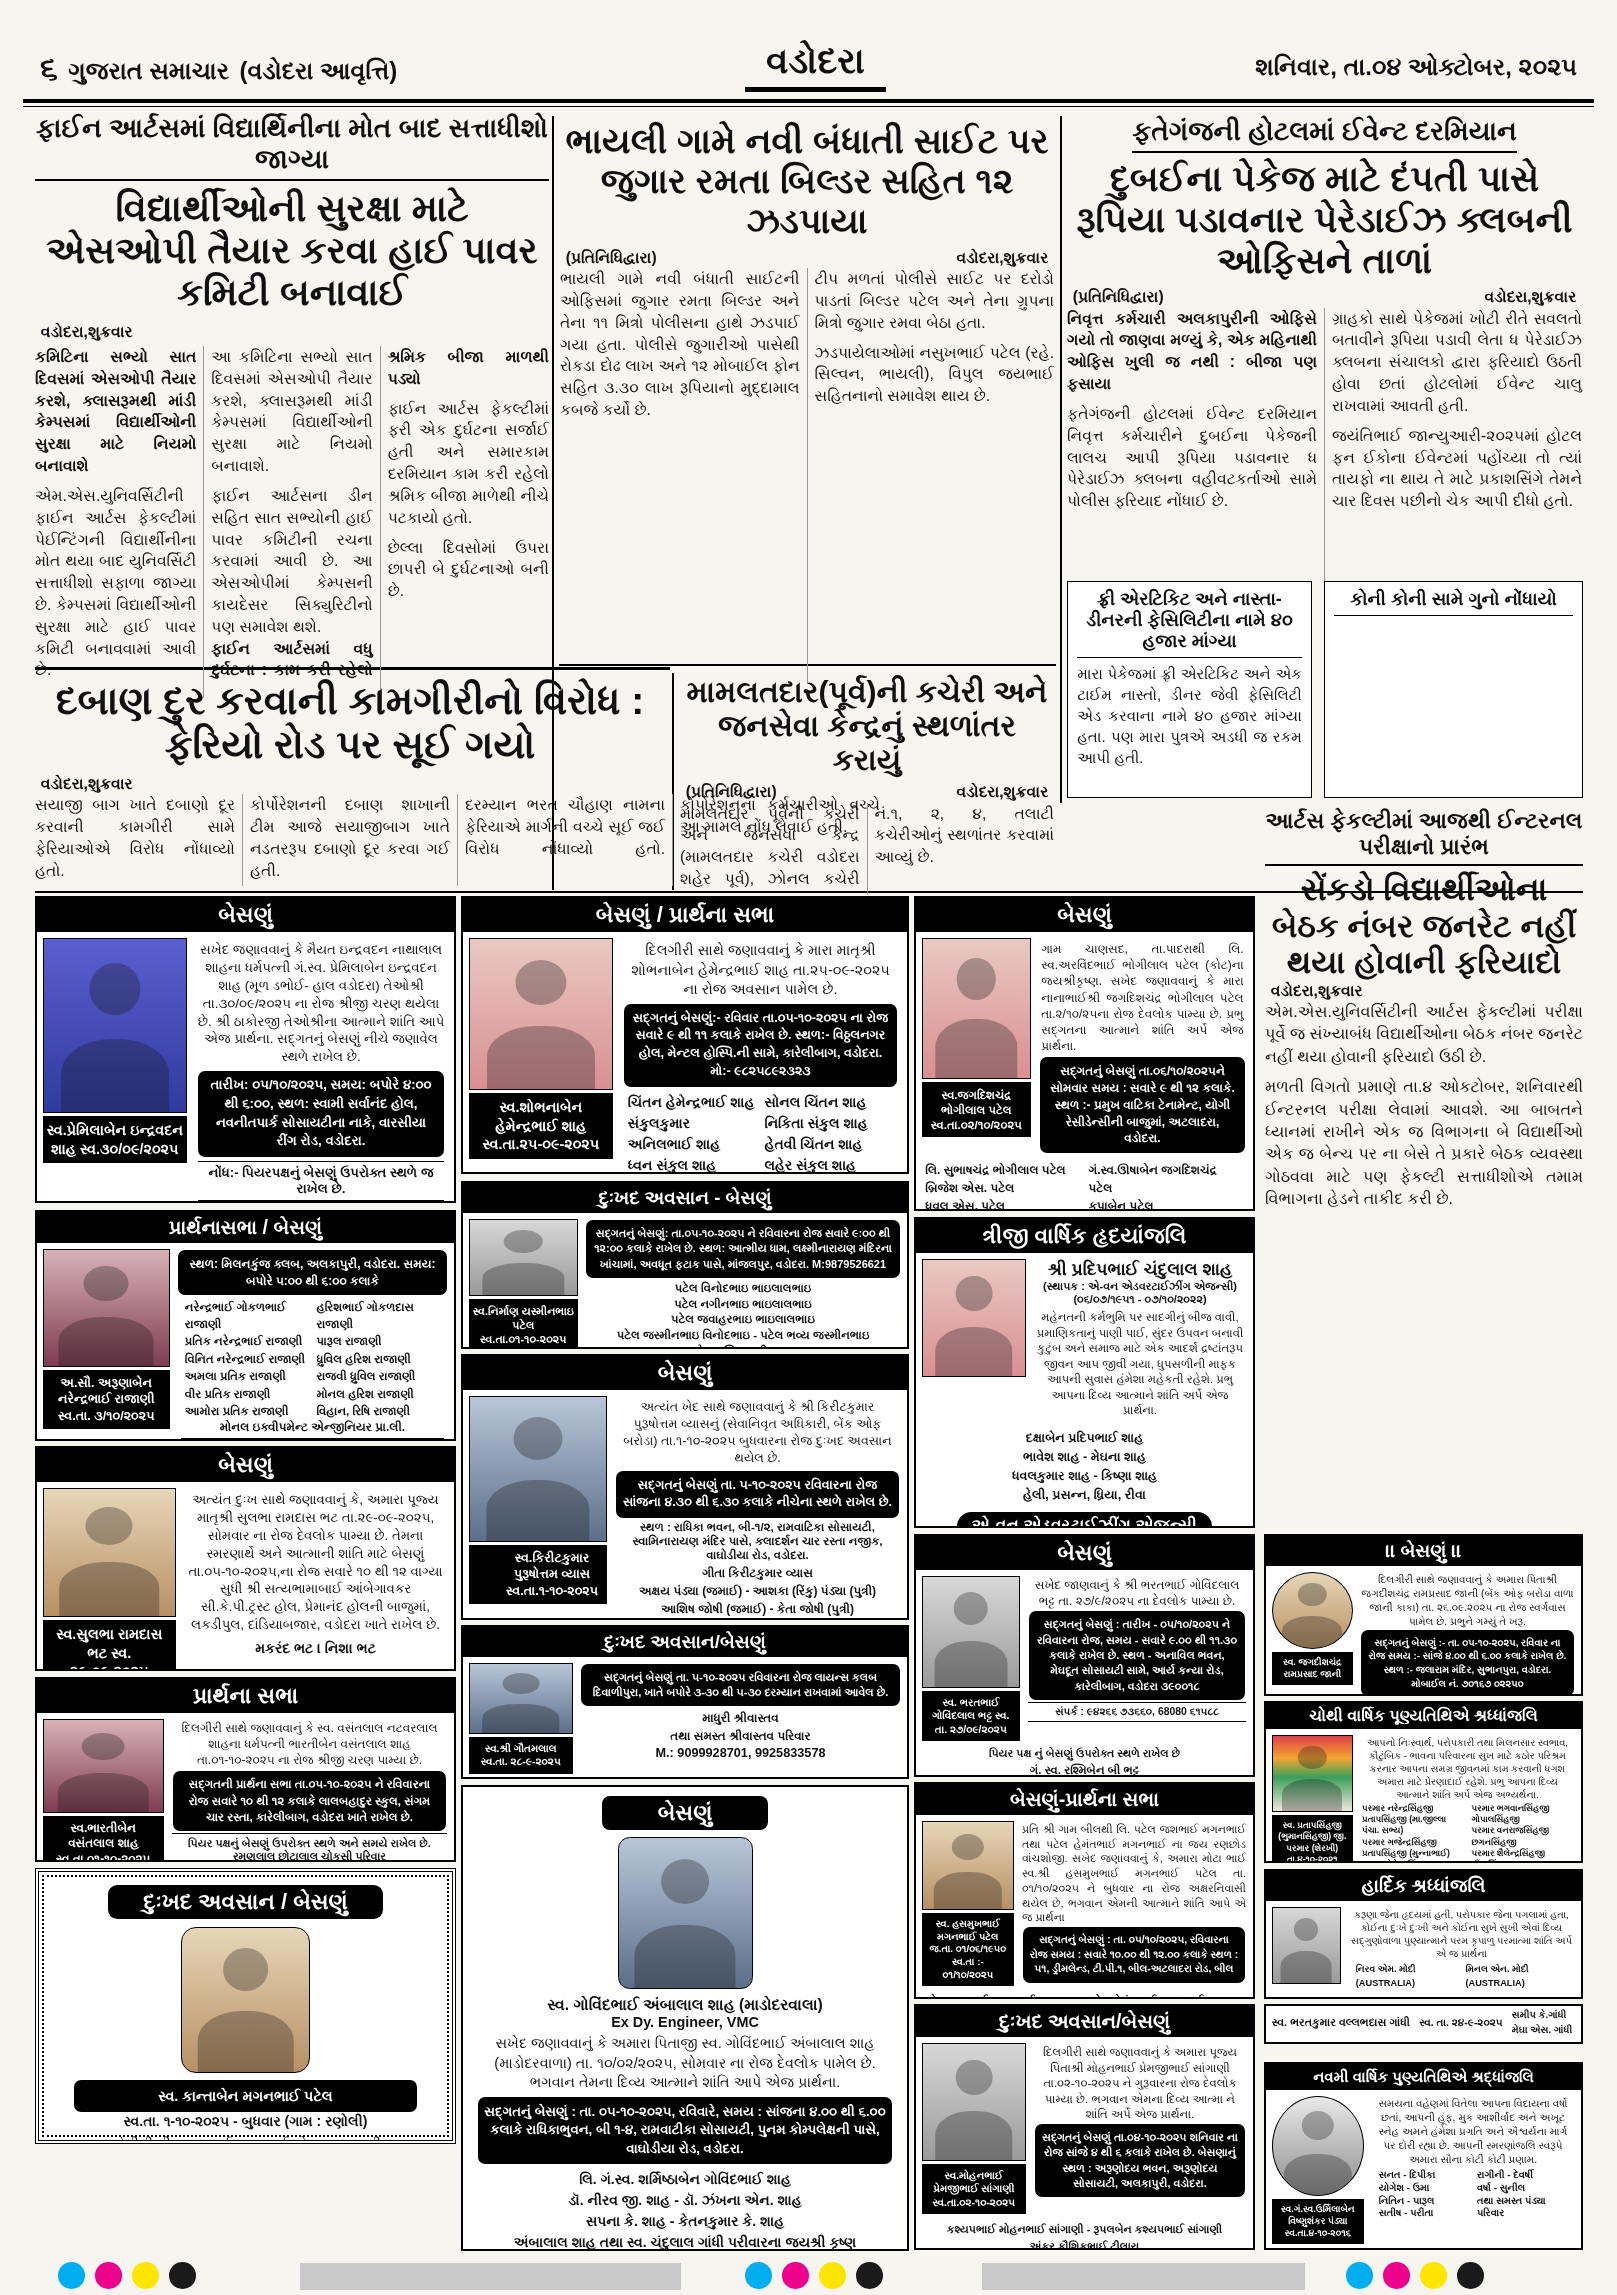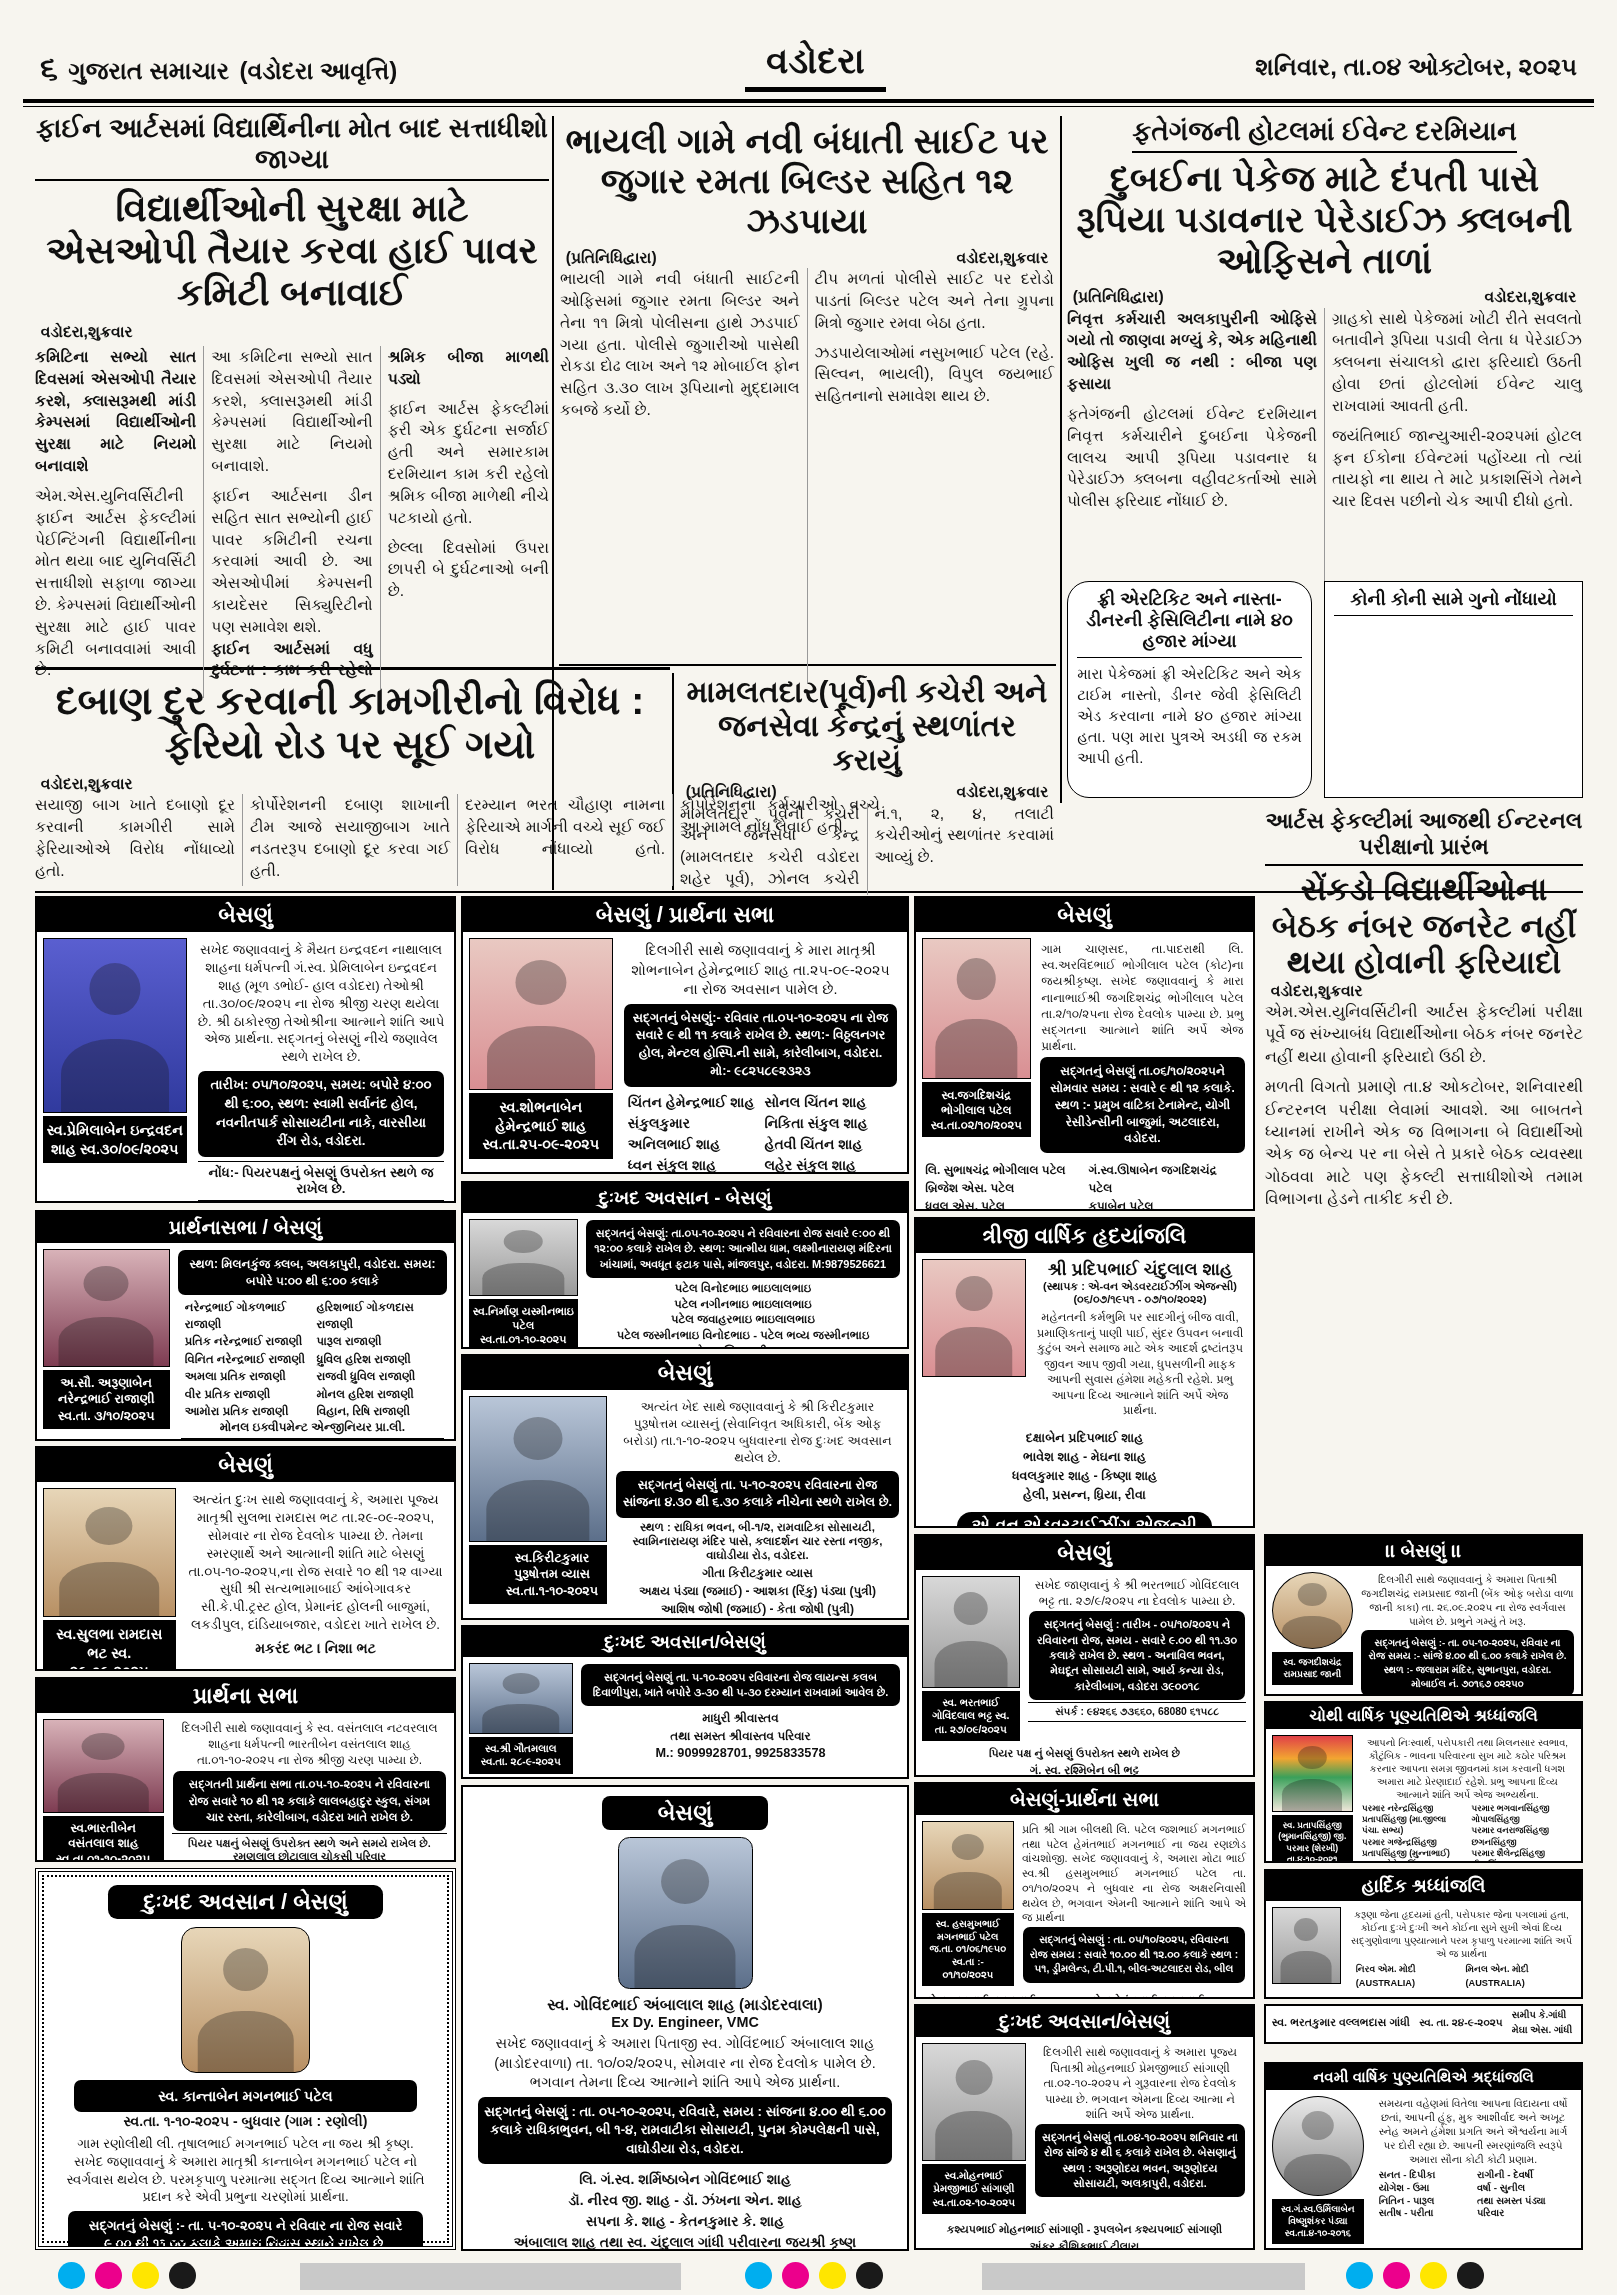--- a/index.html
+++ b/index.html
@@ -156,21 +156,21 @@
     </div>
     <div class="bodytext cols2" style="height:300px;">
       <p class="deck">નિવૃત્ત કર્મચારી અલકાપુરીની ઓફિસે ગયો તો જાણવા મળ્યું કે, એક મહિનાથી ઓફિસ ખુલી જ નથી : બીજા પણ ફસાયા</p>
       <div>
           <p>ફતેગંજની હોટલમાં ઈવેન્ટ દરમિયાન નિવૃત્ત કર્મચારીને દુબઈના પેકેજની લાલચ આપી રૂપિયા પડાવનાર ધ પેરેડાઈઝ ક્લબના વહીવટકર્તાઓ સામે પોલીસ ફરિયાદ નોંધાઈ છે.</p>
           <p>ગ્રાહકો સાથે પેકેજમાં ખોટી રીતે સવલતો બતાવીને રૂપિયા પડાવી લેતા ધ પેરેડાઈઝ ક્લબના સંચાલકો દ્વારા ફરિયાદો ઉઠતી હોવા છતાં હોટલોમાં ઈવેન્ટ ચાલુ રાખવામાં આવતી હતી.</p>
           <p>જયંતિભાઈ જાન્યુઆરી-૨૦૨૫માં હોટલ ફન ઈકોના ઈવેન્ટમાં પહોંચ્યા તો ત્યાં તાયફો ના થાય તે માટે પ્રકાશસિંગે તેમને ચાર દિવસ પછીનો ચેક આપી દીધો હતો.</p>
         </div>
     </div>
   </div>
-  <div class="abs newsbox" style="left:1067px;top:581px;width:245px;height:217px;border-radius:22px;">
+  <div class="abs newsbox" style="left:1067px;top:581px;width:245px;height:217px;">
     <h4>ફ્રી એરટિકિટ અને નાસ્તા-ડીનરની ફેસિલિટીના નામે ૪૦ હજાર માંગ્યા</h4>
     <div class="bodytext" style="font-size:15px;">મારા પેકેજમાં ફ્રી એરટિકિટ અને એક ટાઈમ નાસ્તો, ડીનર જેવી ફેસિલિટી એડ કરવાના નામે ૪૦ હજાર માંગ્યા હતા. પણ મારા પુત્રએ અડધી જ રકમ આપી હતી.</div>
   </div>
   <div class="abs newsbox" style="left:1324px;top:581px;width:259px;height:217px;">
     <h4>કોની કોની સામે ગુનો નોંધાયો</h4>
   </div>
 
   <div class="abs" style="left:1265px;top:808px;width:318px;">
     <div class="kicker" style="font-size:22px;"><span>આર્ટસ ફેકલ્ટીમાં આજથી ઈન્ટરનલ પરીક્ષાનો પ્રારંભ</span></div>
     <div class="headline" style="font-size:32px;margin-top:5.8px;">સેંકડો વિદ્યાર્થીઓના બેઠક નંબર જનરેટ નહીં થયા હોવાની ફરિયાદો</div>
@@ -254,21 +254,21 @@
         <div class="plabel" style="font-size:12px;">સ્વ.ભારતીબેન વસંતલાલ શાહ સ્વ.તા.૦૧-૧૦-૨૦૨૫</div>
       </div>
       <div class="o-main">
         <p class="o-body" style="font-size:12px;margin:1.2px;">દિલગીરી સાથે જણાવવાનું કે સ્વ. વસંતલાલ નટવરલાલ શાહના ધર્મપત્ની ભારતીબેન વસંતલાલ શાહ તા.૦૧-૧૦-૨૦૨૫ ના રોજ શ્રીજી ચરણ પામ્યા છે.</p>
         <div class="o-black" style="font-size:11.6px;margin:2.3px;">સદ્ગતની પ્રાર્થના સભા તા.૦૫-૧૦-૨૦૨૫ ને રવિવારના રોજ સવારે ૧૦ થી ૧૨ કલાકે લાલબહાદુર સ્કુલ, સંગમ ચાર રસ્તા, કારેલીબાગ, વડોદરા ખાતે રાખેલ છે.</div>
         <div class="o-note" style="font-size:11px;margin:1.2px;">પિયર પક્ષનું બેસણું ઉપરોક્ત સ્થળે અને સમયે રાખેલ છે. રમણલાલ છોટાલાલ ચોકસી પરિવાર</div>
       </div>
     </div>
   </div>
 
-  <div class="obit ornate" style="left:35px;top:1868px;width:421px;height:382px;">
+  <div class="obit ornate" style="left:35px;top:1868px;width:421px;height:276px;">
     <div class="o-hdr" style="margin:12.7px 69px 0;border-radius:9.2px;">દુઃખદ અવસાન / બેસણું</div>
     <div class="center" style="margin-top:8px;">
       <div class="photo ph-warm" style="width:127px;height:144px;display:inline-block;border-radius:15px;"></div>
     </div>
     <div class="o-black" style="margin:5.8px 35px 1.2px;">સ્વ. કાન્તાબેન મગનભાઈ પટેલ</div>
     <div class="center" style="font-weight:bold;font-size:14px;">સ્વ.તા. ૧-૧૦-૨૦૨૫ - બુધવાર (ગામ : રણોલી)</div>
     <p class="o-body" style="font-size:13.3px;margin:4.6px 23px;">ગામ રણોલીથી લી. તૃષાલભાઈ મગનભાઈ પટેલ ના જય શ્રી કૃષ્ણ. સખેદ જણાવવાનું કે અમારા માતૃશ્રી કાન્તાબેન મગનભાઈ પટેલ નો સ્વર્ગવાસ થયેલ છે. પરમકૃપાળુ પરમાત્મા સદ્ગત દિવ્ય આત્માને શાંતિ પ્રદાન કરે એવી પ્રભુના ચરણોમાં પ્રાર્થના.</p>
     <div class="o-black" style="margin:3.5px 29px;font-size:13.3px;">સદ્ગતનું બેસણું :- તા. ૫-૧૦-૨૦૨૫ ને રવિવાર ના રોજ સવારે ૯.૦૦ થી ૧૧.૦૦ કલાકે અમારા નિવાસ સ્થાને રાખેલ છે.</div>
 
   </div>

